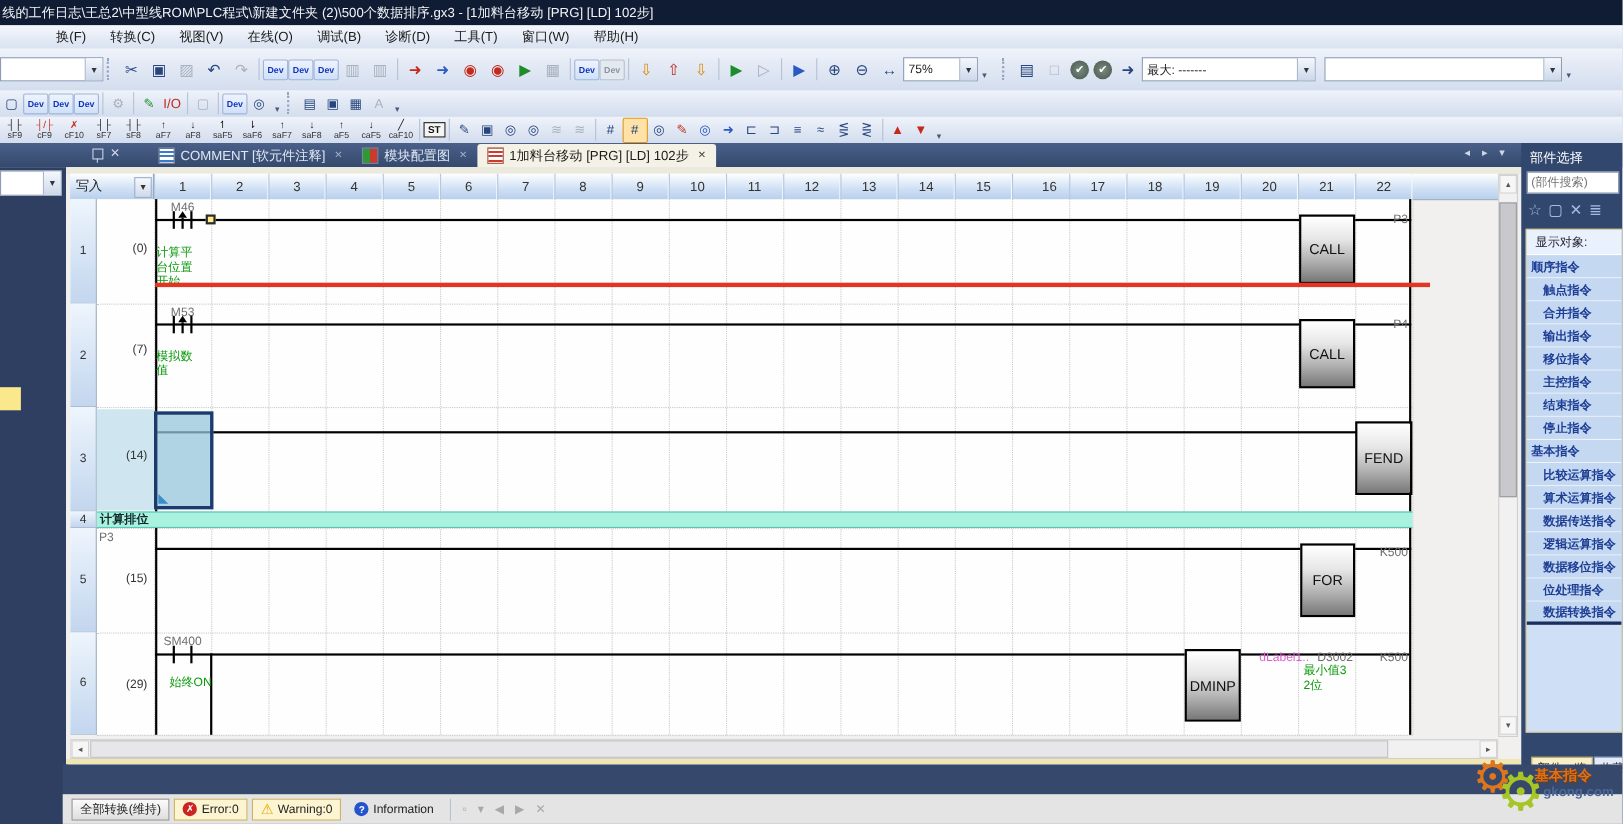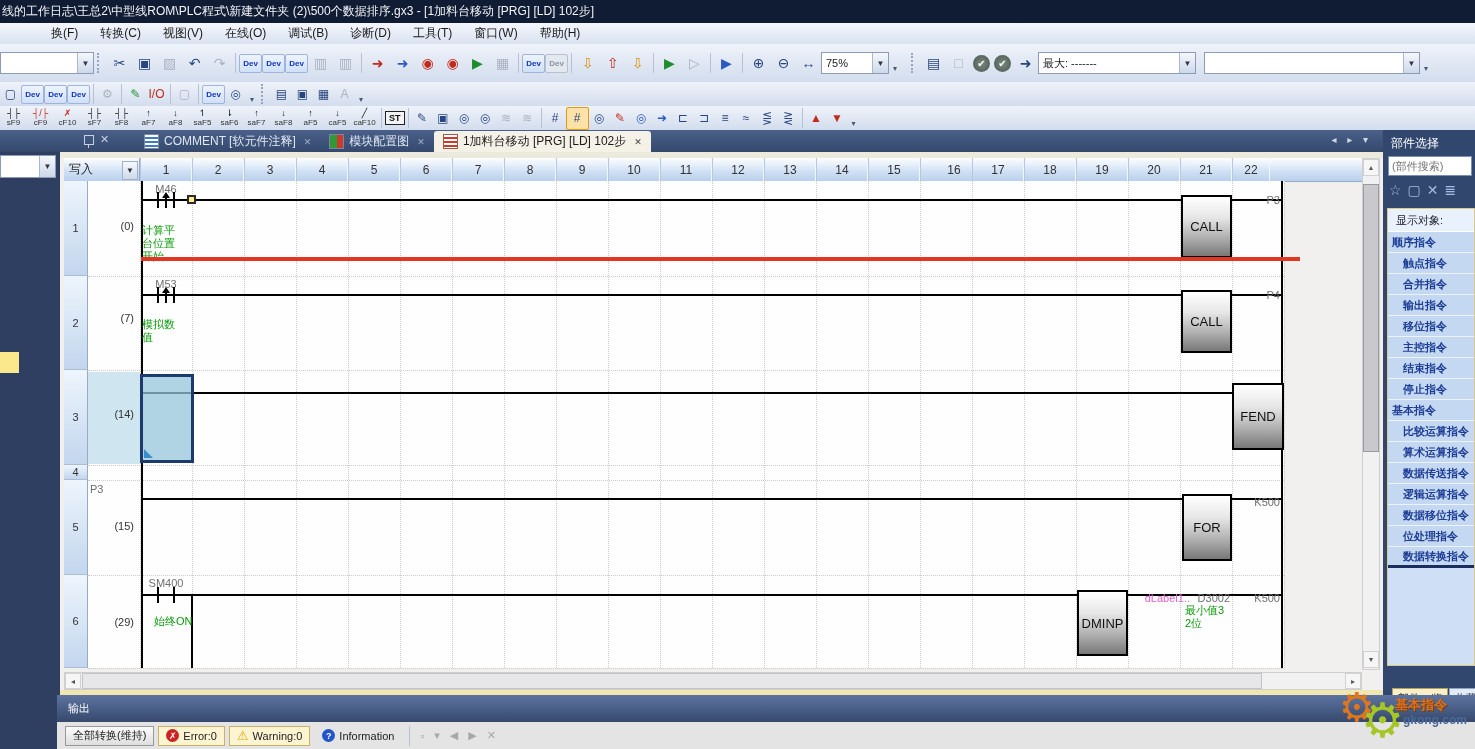--- a/index.html
+++ b/index.html
@@ -438,21 +438,21 @@
         <div class="hcell" style="left: 652px; width: 52px;">12</div>
         <div class="hcell" style="left: 704px; width: 52px;">13</div>
         <div class="hcell" style="left: 756px; width: 52px;">14</div>
         <div class="hcell" style="left: 808px; width: 52px;">15</div>
         <div class="hcell" style="left: 860px; width: 68px;">16</div>
         <div class="hcell" style="left: 912px; width: 52px;">17</div>
         <div class="hcell" style="left: 964px; width: 52px;">18</div>
         <div class="hcell" style="left: 1016px; width: 52px;">19</div>
         <div class="hcell" style="left: 1068px; width: 52px;">20</div>
         <div class="hcell" style="left: 1120px; width: 52px;">21</div>
-        <div class="hcell" style="left: 1172px; width: 38px;">22</div>
+        <div class="hcell" style="left: 1172px; width: 52px;">22</div>
       </div>
     <div id="gutter">
         <div class="gcell" style="top: 29px; height: 95px;">1</div>
         <div class="gcell" style="top: 124px; height: 94px;">2</div>
         <div class="gcell" style="top: 218px; height: 95px;">3</div>
         <div class="gcell" style="top: 313px; height: 15px;">4</div>
         <div class="gcell" style="top: 328px; height: 95px;">5</div>
         <div class="gcell" style="top: 423px; height: 93px;">6</div>
       </div>
 
@@ -485,20 +485,23 @@
     <div class="gbox" style="left:1121px;top:138px;width:51px;height:63px;">CALL</div>
     <div class="opnd" style="left:1174px;top:137px;width:46px;">P4</div>
 
     <div class="seltint"></div>
     <div class="wire" style="left:81px;top:240px;width:1092px;"></div>
     <div class="stepn" style="top:256px;">(14)</div>
     <div class="gbox" style="left:1172px;top:231px;width:52px;height:67px;">FEND</div>
     <div class="selcell"></div>
     <div class="seltri"></div>
 
+    <div class="stmt">
+      <span>计算排位</span>
+    </div>
 
     <div class="devlbl" style="left:30px;top:331px;width:30px;text-align:left;">P3</div>
     <div class="wire" style="left:81px;top:346px;width:1041px;"></div>
     <div class="wire" style="left:1172px;top:346px;width:51px;"></div>
     <div class="stepn" style="top:368px;">(15)</div>
     <div class="gbox" style="left:1122px;top:342px;width:50px;height:67px;">FOR</div>
     <div class="opnd" style="left:1174px;top:344px;width:46px;">K500</div>
 
     <div class="wire" style="left:81px;top:442px;width:936px;"></div>
     <div class="wire" style="left:1068px;top:442px;width:153px;"></div>
@@ -554,23 +557,20 @@
       <div class="rpitem">数据移位指令</div>
       <div class="rpitem">位处理指令</div>
       <div class="rpitem sel">数据转换指令</div>
     </div>
     <div class="rptab" style="left:9px;">部件一览</div>
     <div class="rptab t2" style="left:66px;">收藏</div>
   </div>
 
   <div class="outcorner"></div>
   <div class="outpanel">
-    <div class="outtitle">
-      <span>输出</span>
-    </div>
     <div class="outbar">
       <div class="obtn">
         <span>全部转换(维持)</span>
       </div>
       <div class="obtn yel">
         <span class="oerr">✗</span>
         <span>Error:0</span>
       </div>
       <div class="obtn yel">
         <span class="owarn">⚠</span>

